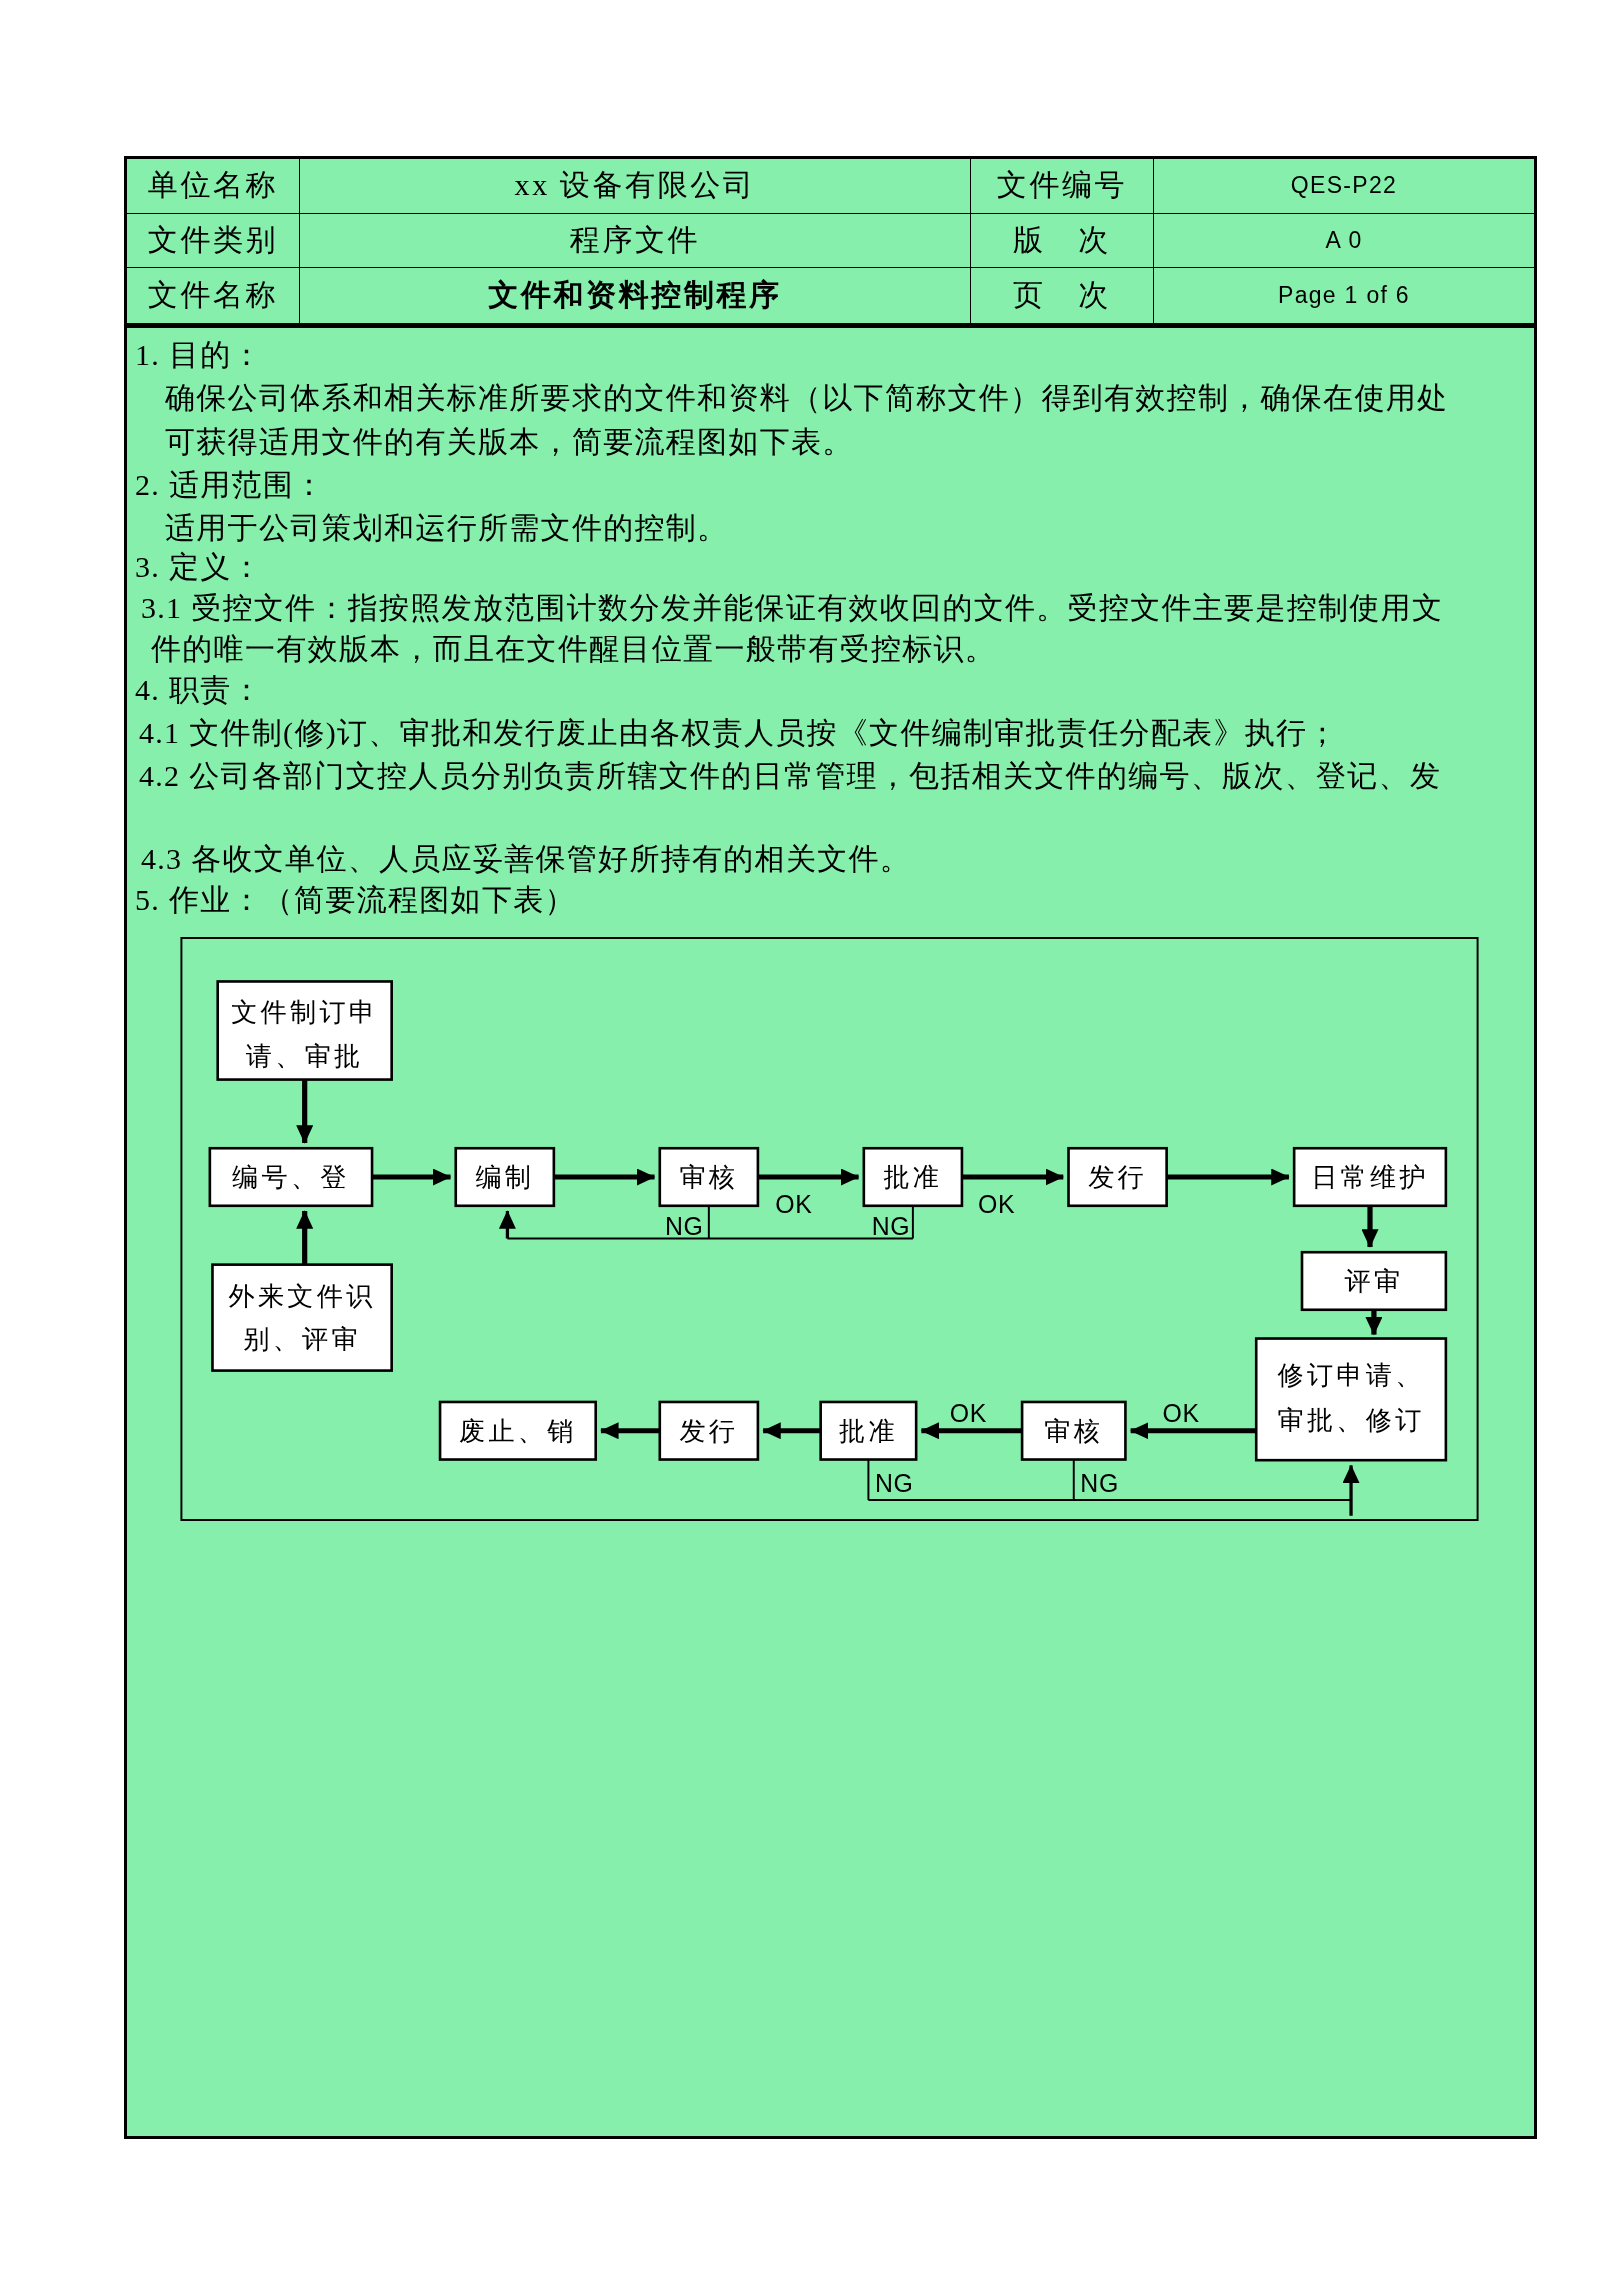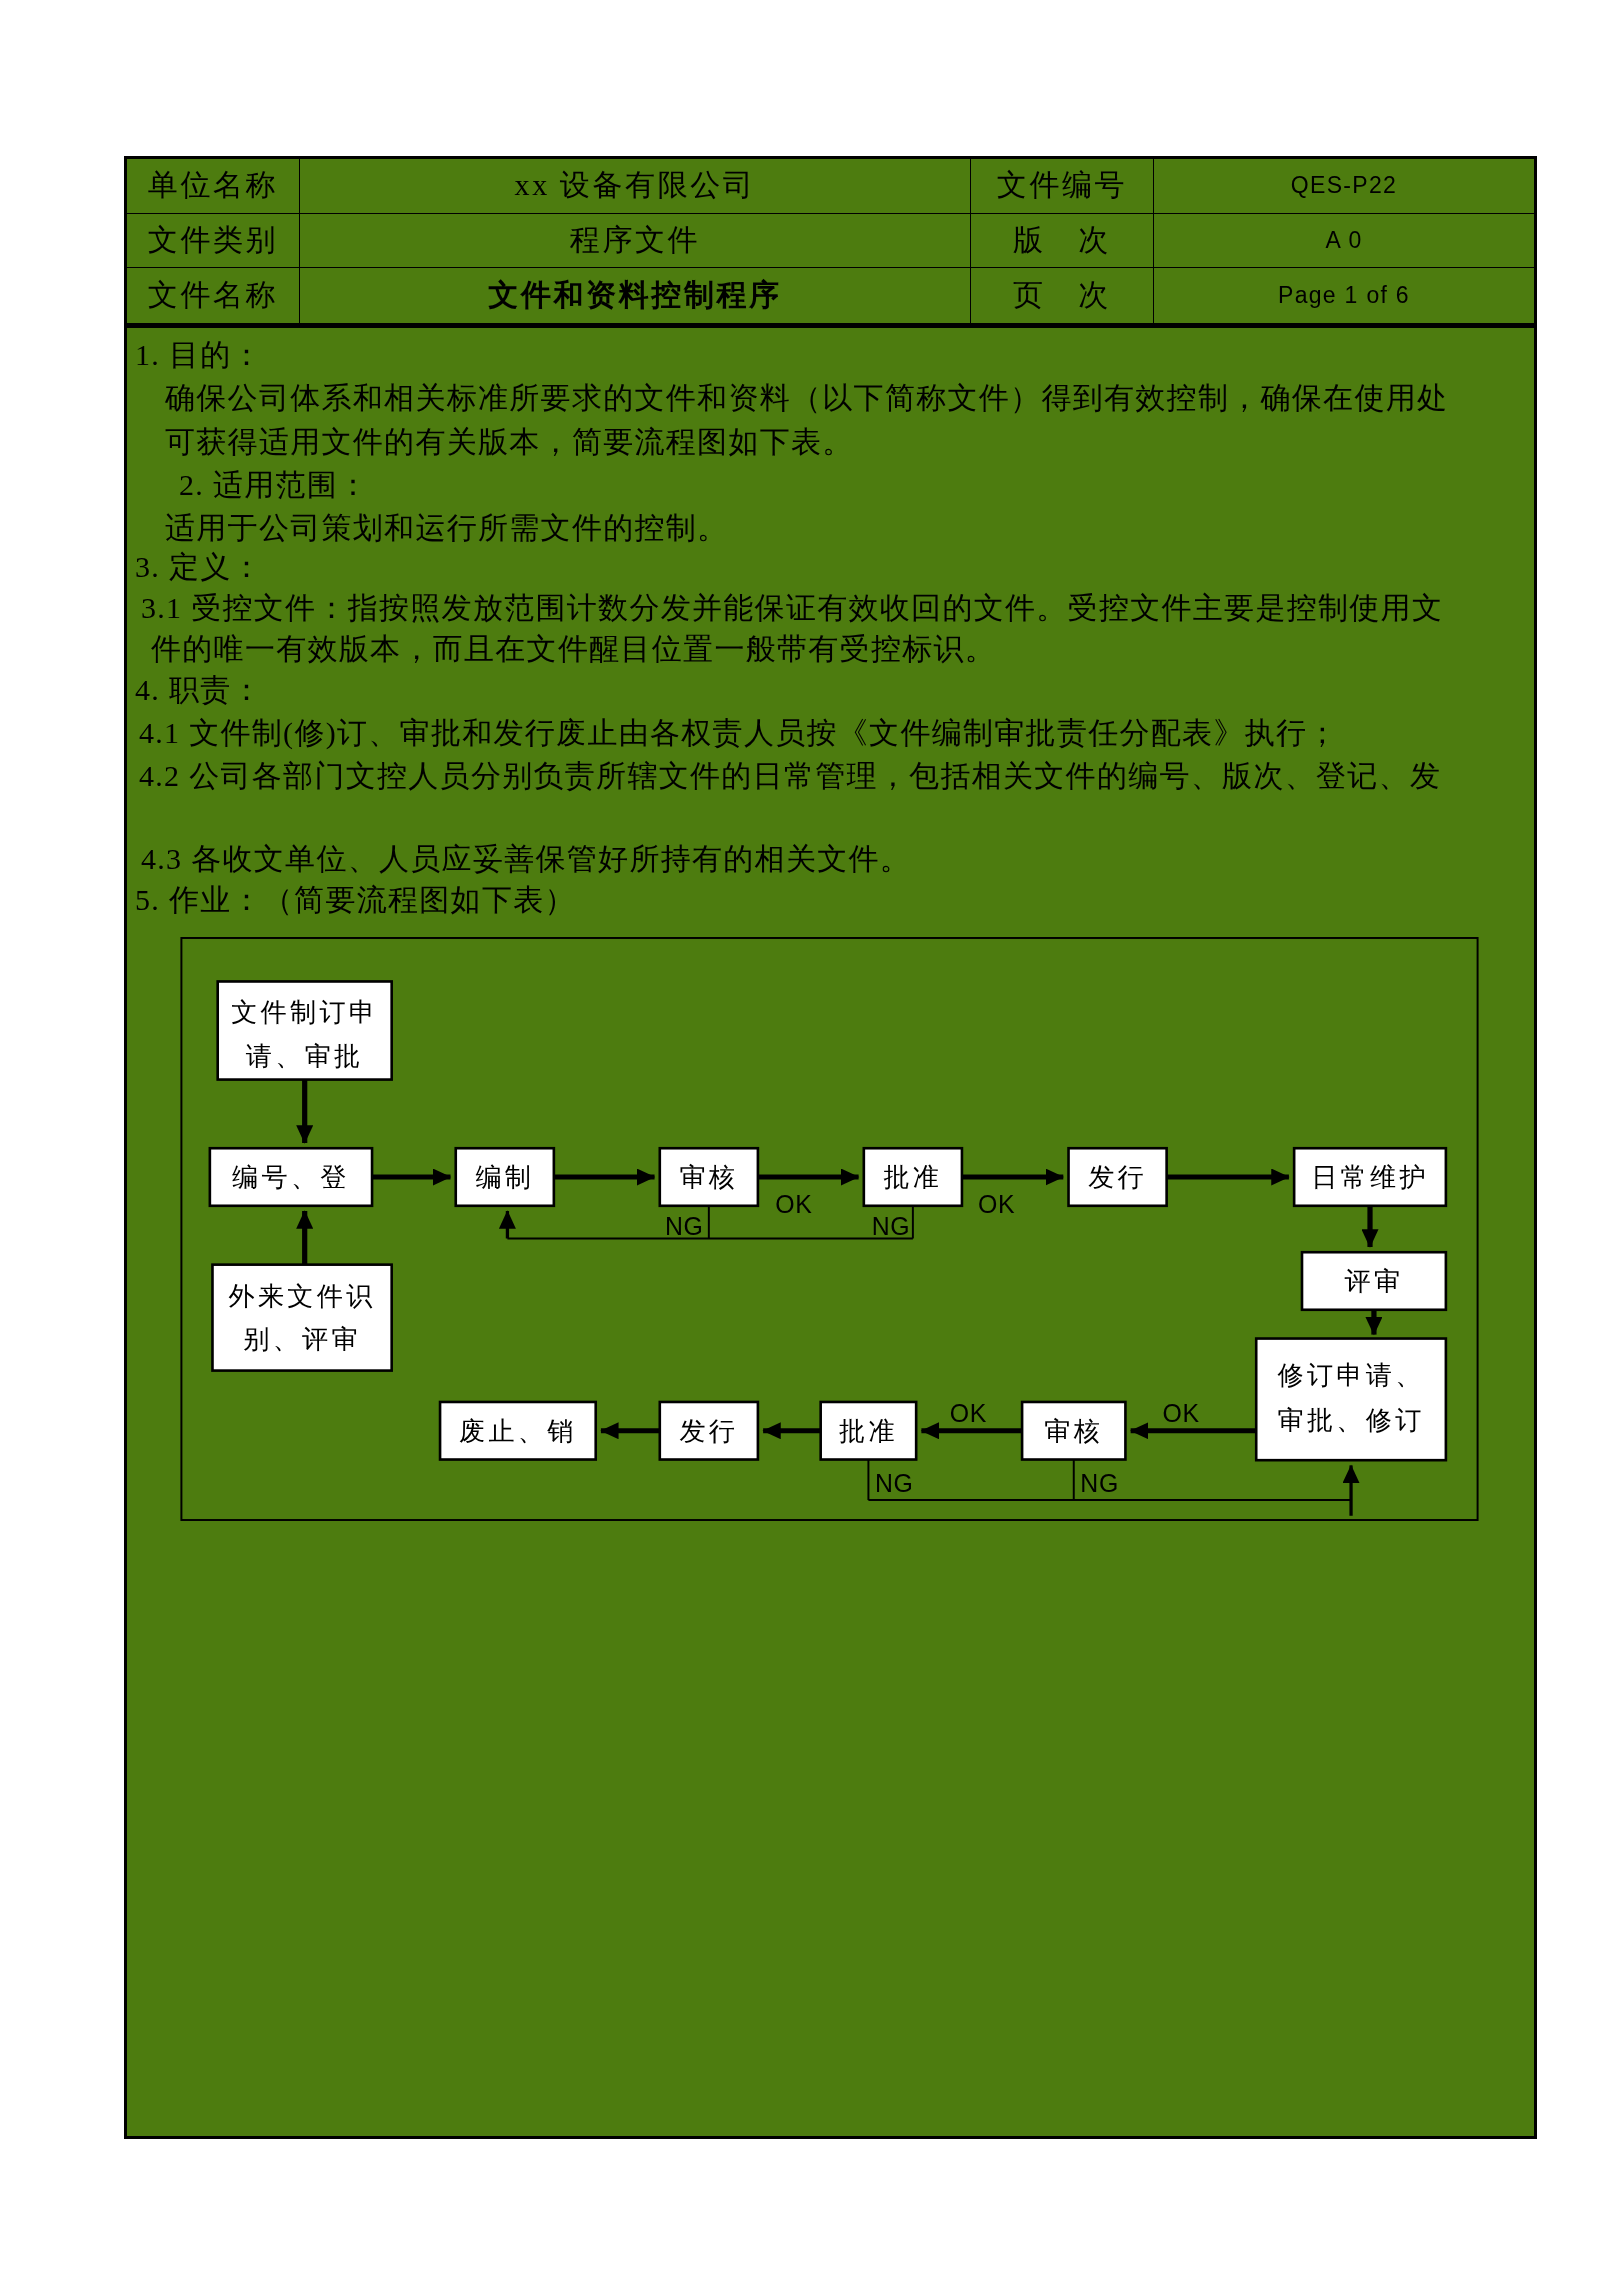--- a/index.html
+++ b/index.html
@@ -3,21 +3,21 @@
 <meta charset="utf-8">
 <style>
   html,body{margin:0;padding:0;background:#e8e8e8;}
   #page{
     position:relative;width:1623px;height:2295px;background:#ffffff;
     font-family:"Liberation Serif",serif;color:#000;overflow:hidden;
   }
   
   #frame{
     position:absolute;left:124px;top:156px;width:1413px;height:1983px;
-    border:3.9px solid #000;box-sizing:border-box;background:#4d7c0f;
+    border:3.9px solid #000;box-sizing:border-box;background:#86efac;
   }
   
   #head-table{
     display:grid;width:100%;height:169px;box-sizing:border-box;
     grid-template-columns:173px 671px 183px 1fr;
     grid-template-rows:1fr 1fr 1fr;
     border-bottom:5.2px solid #000;
   }
   #head-table .cell{
     display:flex;align-items:center;justify-content:center;
@@ -71,21 +71,21 @@
       <div class="cell lastrow doc-title">文件和资料控制程序</div>
       <div class="cell lastrow">页　次</div>
       <div class="cell lastrow lastcol code">Page 1 of 6</div>
     </div>
 
   </div>
 
   <div class="bline" style="left:135px;top:340px;">1. 目的：</div>
   <div class="bline" style="left:165px;top:383px;">确保公司体系和相关标准所要求的文件和资料（以下简称文件）得到有效控制，确保在使用处</div>
   <div class="bline" style="left:165px;top:427px;">可获得适用文件的有关版本，简要流程图如下表。</div>
-  <div class="bline" style="left:135px;top:470px;margin-left:44px;">2. 适用范围：</div>
+  <div class="bline" style="left:135px;top:470px;">2. 适用范围：</div>
   <div class="bline" style="left:165px;top:513px;">适用于公司策划和运行所需文件的控制。</div>
   <div class="bline" style="left:135px;top:552px;">3. 定义：</div>
   <div class="bline" style="left:141px;top:593px;">3.1 受控文件：指按照发放范围计数分发并能保证有效收回的文件。受控文件主要是控制使用文</div>
   <div class="bline" style="left:151px;top:634px;">件的唯一有效版本，而且在文件醒目位置一般带有受控标识。</div>
   <div class="bline" style="left:135px;top:675px;">4. 职责：</div>
   <div class="bline" style="left:139px;top:718px;">4.1 文件制(修)订、审批和发行废止由各权责人员按《文件编制审批责任分配表》执行；</div>
   <div class="bline" style="left:139px;top:761px;">4.2 公司各部门文控人员分别负责所辖文件的日常管理，包括相关文件的编号、版次、登记、发</div>
   <div class="bline" style="left:141px;top:844px;">4.3 各收文单位、人员应妥善保管好所持有的相关文件。</div>
   <div class="bline" style="left:135px;top:885px;">5. 作业：（简要流程图如下表）</div>
 

